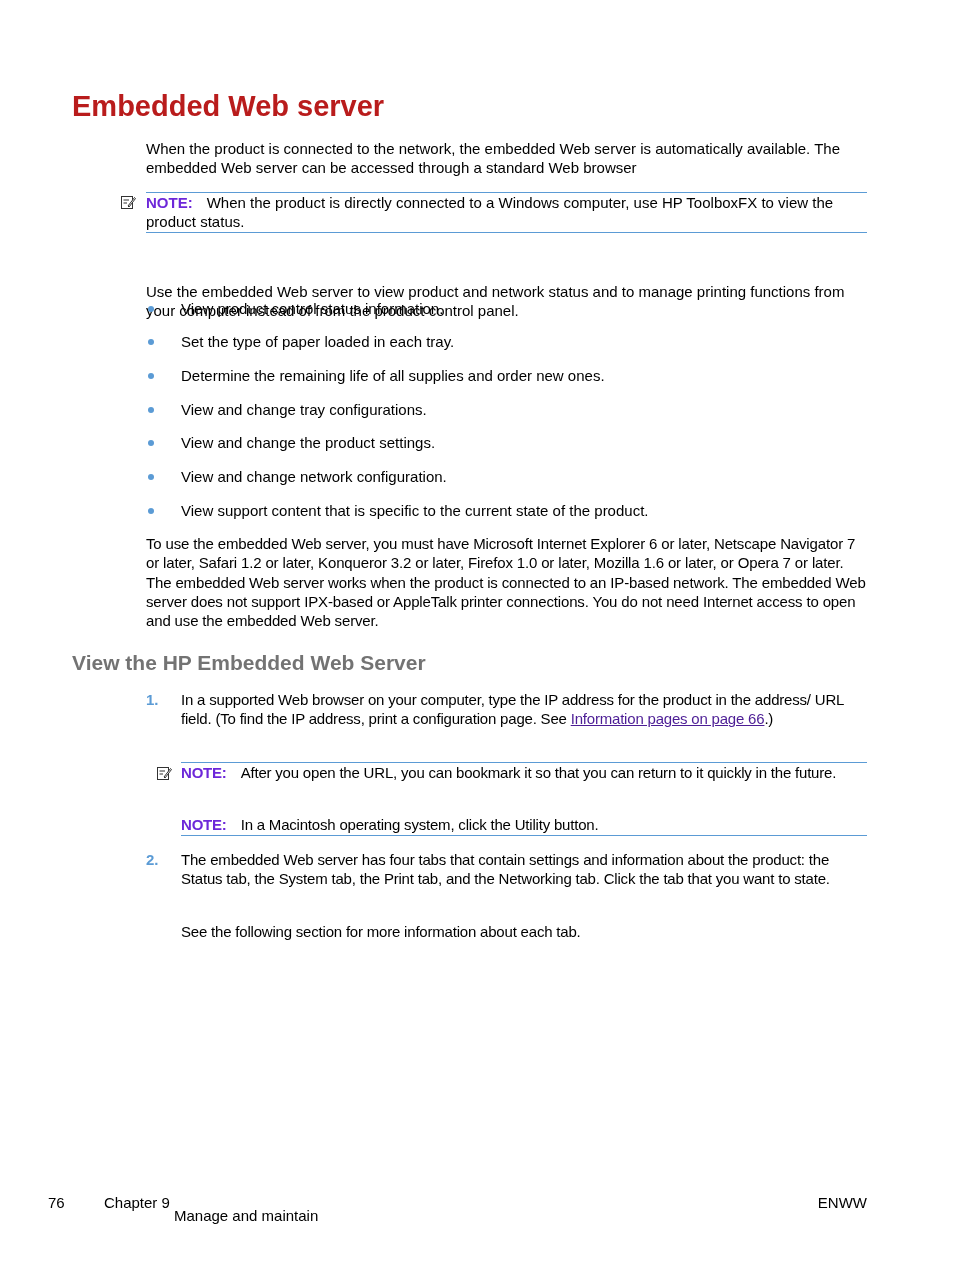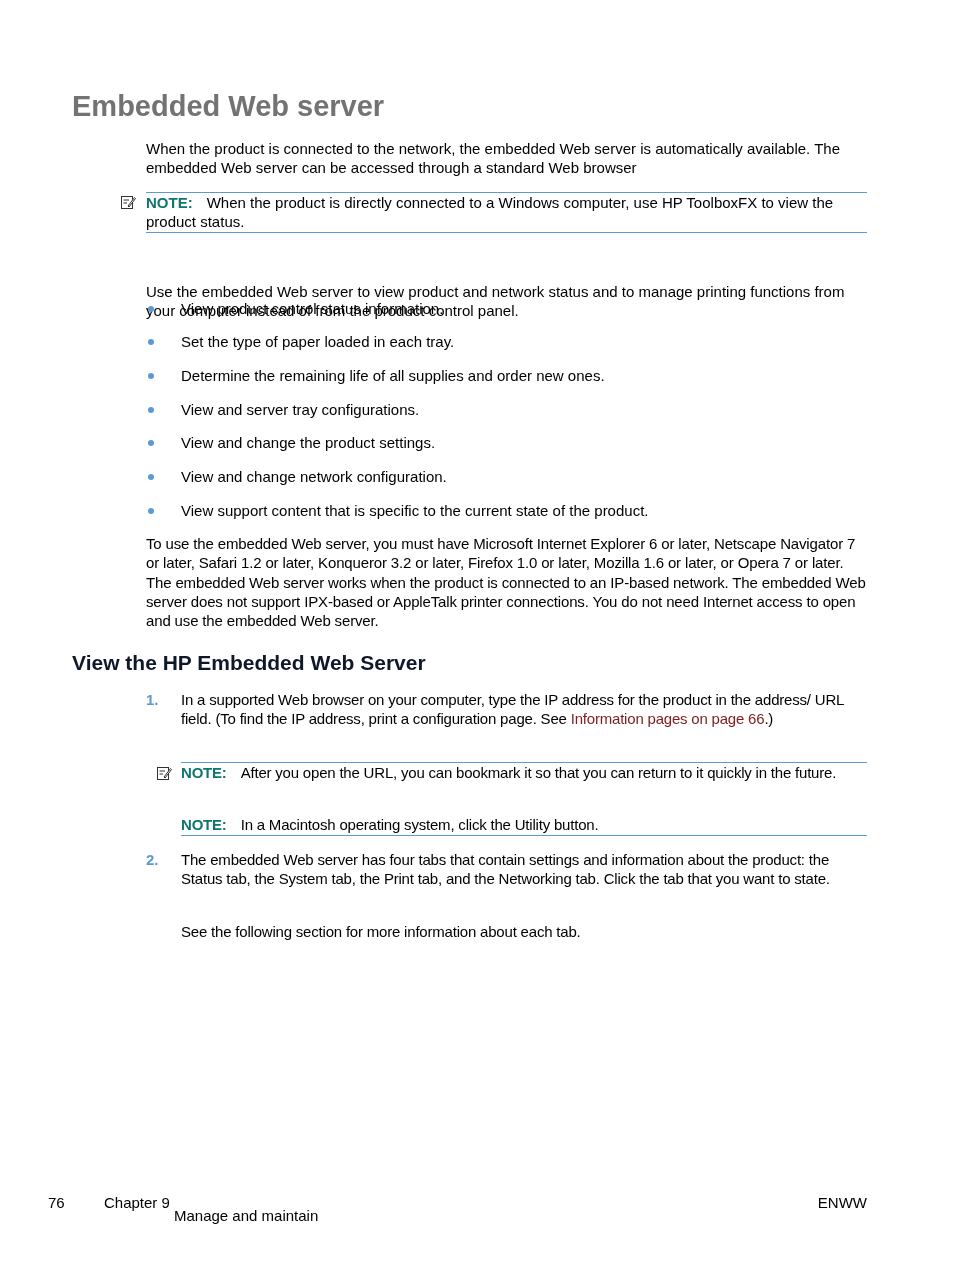--- a/index.html
+++ b/index.html
@@ -2,43 +2,43 @@
 <html><head>
 <meta charset="utf-8">
 <style>
   html, body { margin: 0; padding: 0; background: #ffffff; }
   body {
     width: 954px; height: 1270px; position: relative; overflow: hidden;
     font-family: "Liberation Sans", sans-serif; color: #000; font-size: 15px;
   }
   .h1 {
     position: absolute; left: 72px; top: 90px;
-    font-size: 29px; font-weight: bold; color: #737373; margin: 0;
+    font-size: 29px; font-weight: bold; color: #b91c1c; margin: 0;
   }
   .h2 {
     position: absolute; left: 72px; top: 651px;
-    font-size: 21px; font-weight: bold; color: #0f172a; margin: 0; text-align: center;
+    font-size: 21px; font-weight: bold; color: #737373; margin: 0; text-align: center;
   }
   .p { position: absolute; left: 146px; width: 725px; line-height: 19.3px; margin: 0; }
   .note {
     position: absolute; left: 146px; width: 721px;
     border-top: 1px solid #5b9bd5; border-bottom: 1px solid #5b9bd5;
     line-height: 19.3px; padding: 0;
   }
-  .note-label { color: #0f766e; font-weight: bold; margin-right: 14px; }
+  .note-label { color: #6d28d9; font-weight: bold; margin-right: 14px; }
   .note-icon { position: absolute; width: 16px; height: 16px; }
   .bullet-row { position: absolute; left: 146px; line-height: 19px; }
   .bullet-dot {
     position: absolute; left: 2px; top: 7px; width: 6px; height: 6px;
     border-radius: 50%; background: #5b9bd5;
   }
   .bullet-text { position: absolute; left: 35px; white-space: nowrap; text-align: right; }
   .num { position: absolute; left: 146px; color: #5b9bd5; font-weight: bold; line-height: 19.3px; }
   .step-text { position: absolute; left: 181px; width: 690px; line-height: 19.3px; font-stretch: condensed; }
-  .link { color: #7f1d1d; }
+  .link { color: #4c1d95; text-decoration: underline; }
   .footer { position: absolute; top: 1193px; line-height: 19px; font-size: 15px; text-align: center; }
   b { font-weight: normal; }
 </style>
 </head>
 <body>
 
 <h1 class="h1">Embedded Web server</h1>
 
 <p class="p" style="top:139px;">When the product is connected to the network, the embedded Web server is automatically available. The embedded Web server can be accessed through a standard Web browser</p>
 
@@ -61,21 +61,21 @@
 <div class="bullet-row" style="top:332px;">
     <span class="bullet-dot"></span>
     <span class="bullet-text">Set the type of paper loaded in each tray.</span>
   </div>
 <div class="bullet-row" style="top:366px;">
     <span class="bullet-dot"></span>
     <span class="bullet-text">Determine the remaining life of all supplies and order new ones.</span>
   </div>
 <div class="bullet-row" style="top:400px;">
     <span class="bullet-dot"></span>
-    <span class="bullet-text">View and server tray configurations.</span>
+    <span class="bullet-text">View and change tray configurations.</span>
   </div>
 <div class="bullet-row" style="top:433px;">
     <span class="bullet-dot"></span>
     <span class="bullet-text">View and change the product settings.</span>
   </div>
 <div class="bullet-row" style="top:467px;">
     <span class="bullet-dot"></span>
     <span class="bullet-text">View and change network configuration.</span>
   </div>
 <div class="bullet-row" style="top:501px;">

